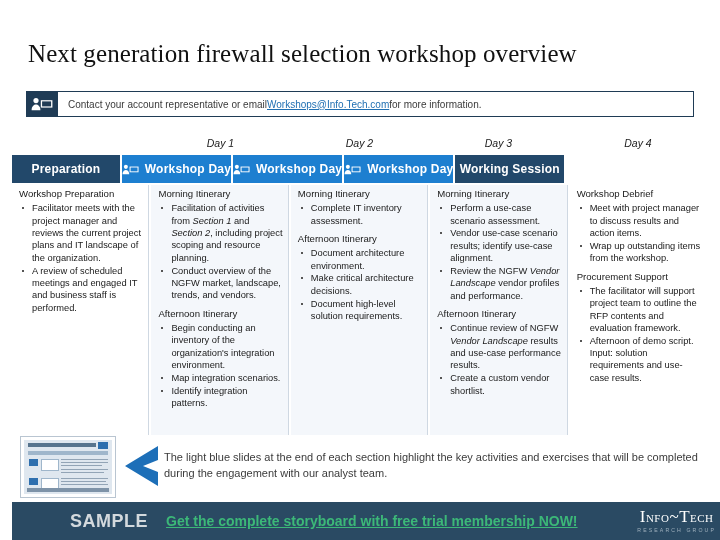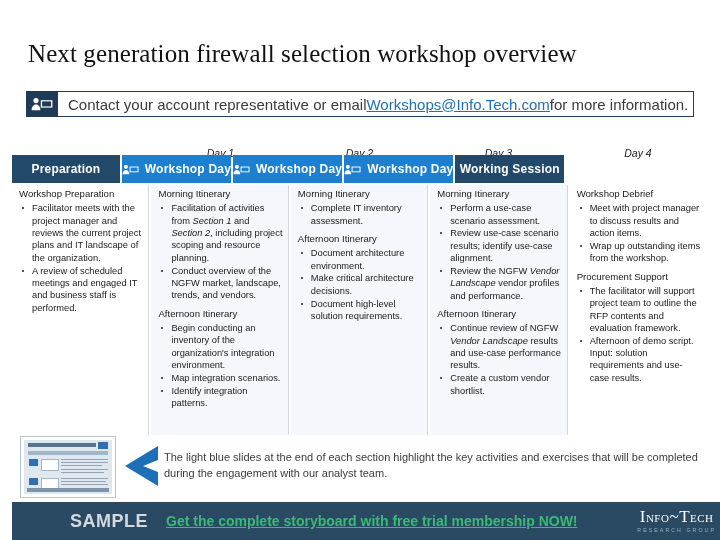--- a/index.html
+++ b/index.html
@@ -51,35 +51,35 @@
     height: 14px;
   }
   .contact-text-box {
     flex: 1;
     border: 1px solid #1f3b55;
     border-left: none;
     background: #ffffff;
     display: flex;
     align-items: center;
     padding-left: 10px;
-    font-size: 15px;
+    font-size: 10px;
     color: #3b3b3b;
     white-space: nowrap;
   }
   .contact-text-box a,
   .contact-link {
     color: #1f6fb2;
     text-decoration: underline;
   }
 
   
   .day-labels {
     position: absolute;
     left: 12px;
-    top: 144px;
+    top: 134px;
     width: 696px;
     height: 18px;
     display: flex;
   }
   .day-label {
     font-style: italic;
     font-size: 10.5px;
     color: #1a1a1a;
     text-align: center;
     display: flex;
@@ -400,21 +400,21 @@
         <li>Document architecture environment.</li>
         <li>Make critical architecture decisions.</li>
         <li>Document high-level solution requirements.</li>
       </ul>
       <div class="col-divider"></div>
     </div>
     <div class="body-col tint" style="width: 139px;">
       <div class="sec-title">Morning Itinerary</div>
       <ul class="bullets">
         <li>Perform a use-case scenario assessment.</li>
-        <li>Review use-case scenario results; identify use-case alignment.</li>
+        <li>Vendor use-case scenario results; identify use-case alignment.</li>
         <li>Review the NGFW <em>Vendor Landscape</em> vendor profiles and performance.</li>
       </ul>
       <div class="sec-title">Afternoon Itinerary</div>
       <ul class="bullets">
         <li>Continue review of NGFW <em>Vendor Landscape</em> results and use-case performance results.</li>
         <li>Create a custom vendor shortlist.</li>
       </ul>
       <div class="col-divider"></div>
     </div>
     <div class="body-col plain" style="width: 140px;">

